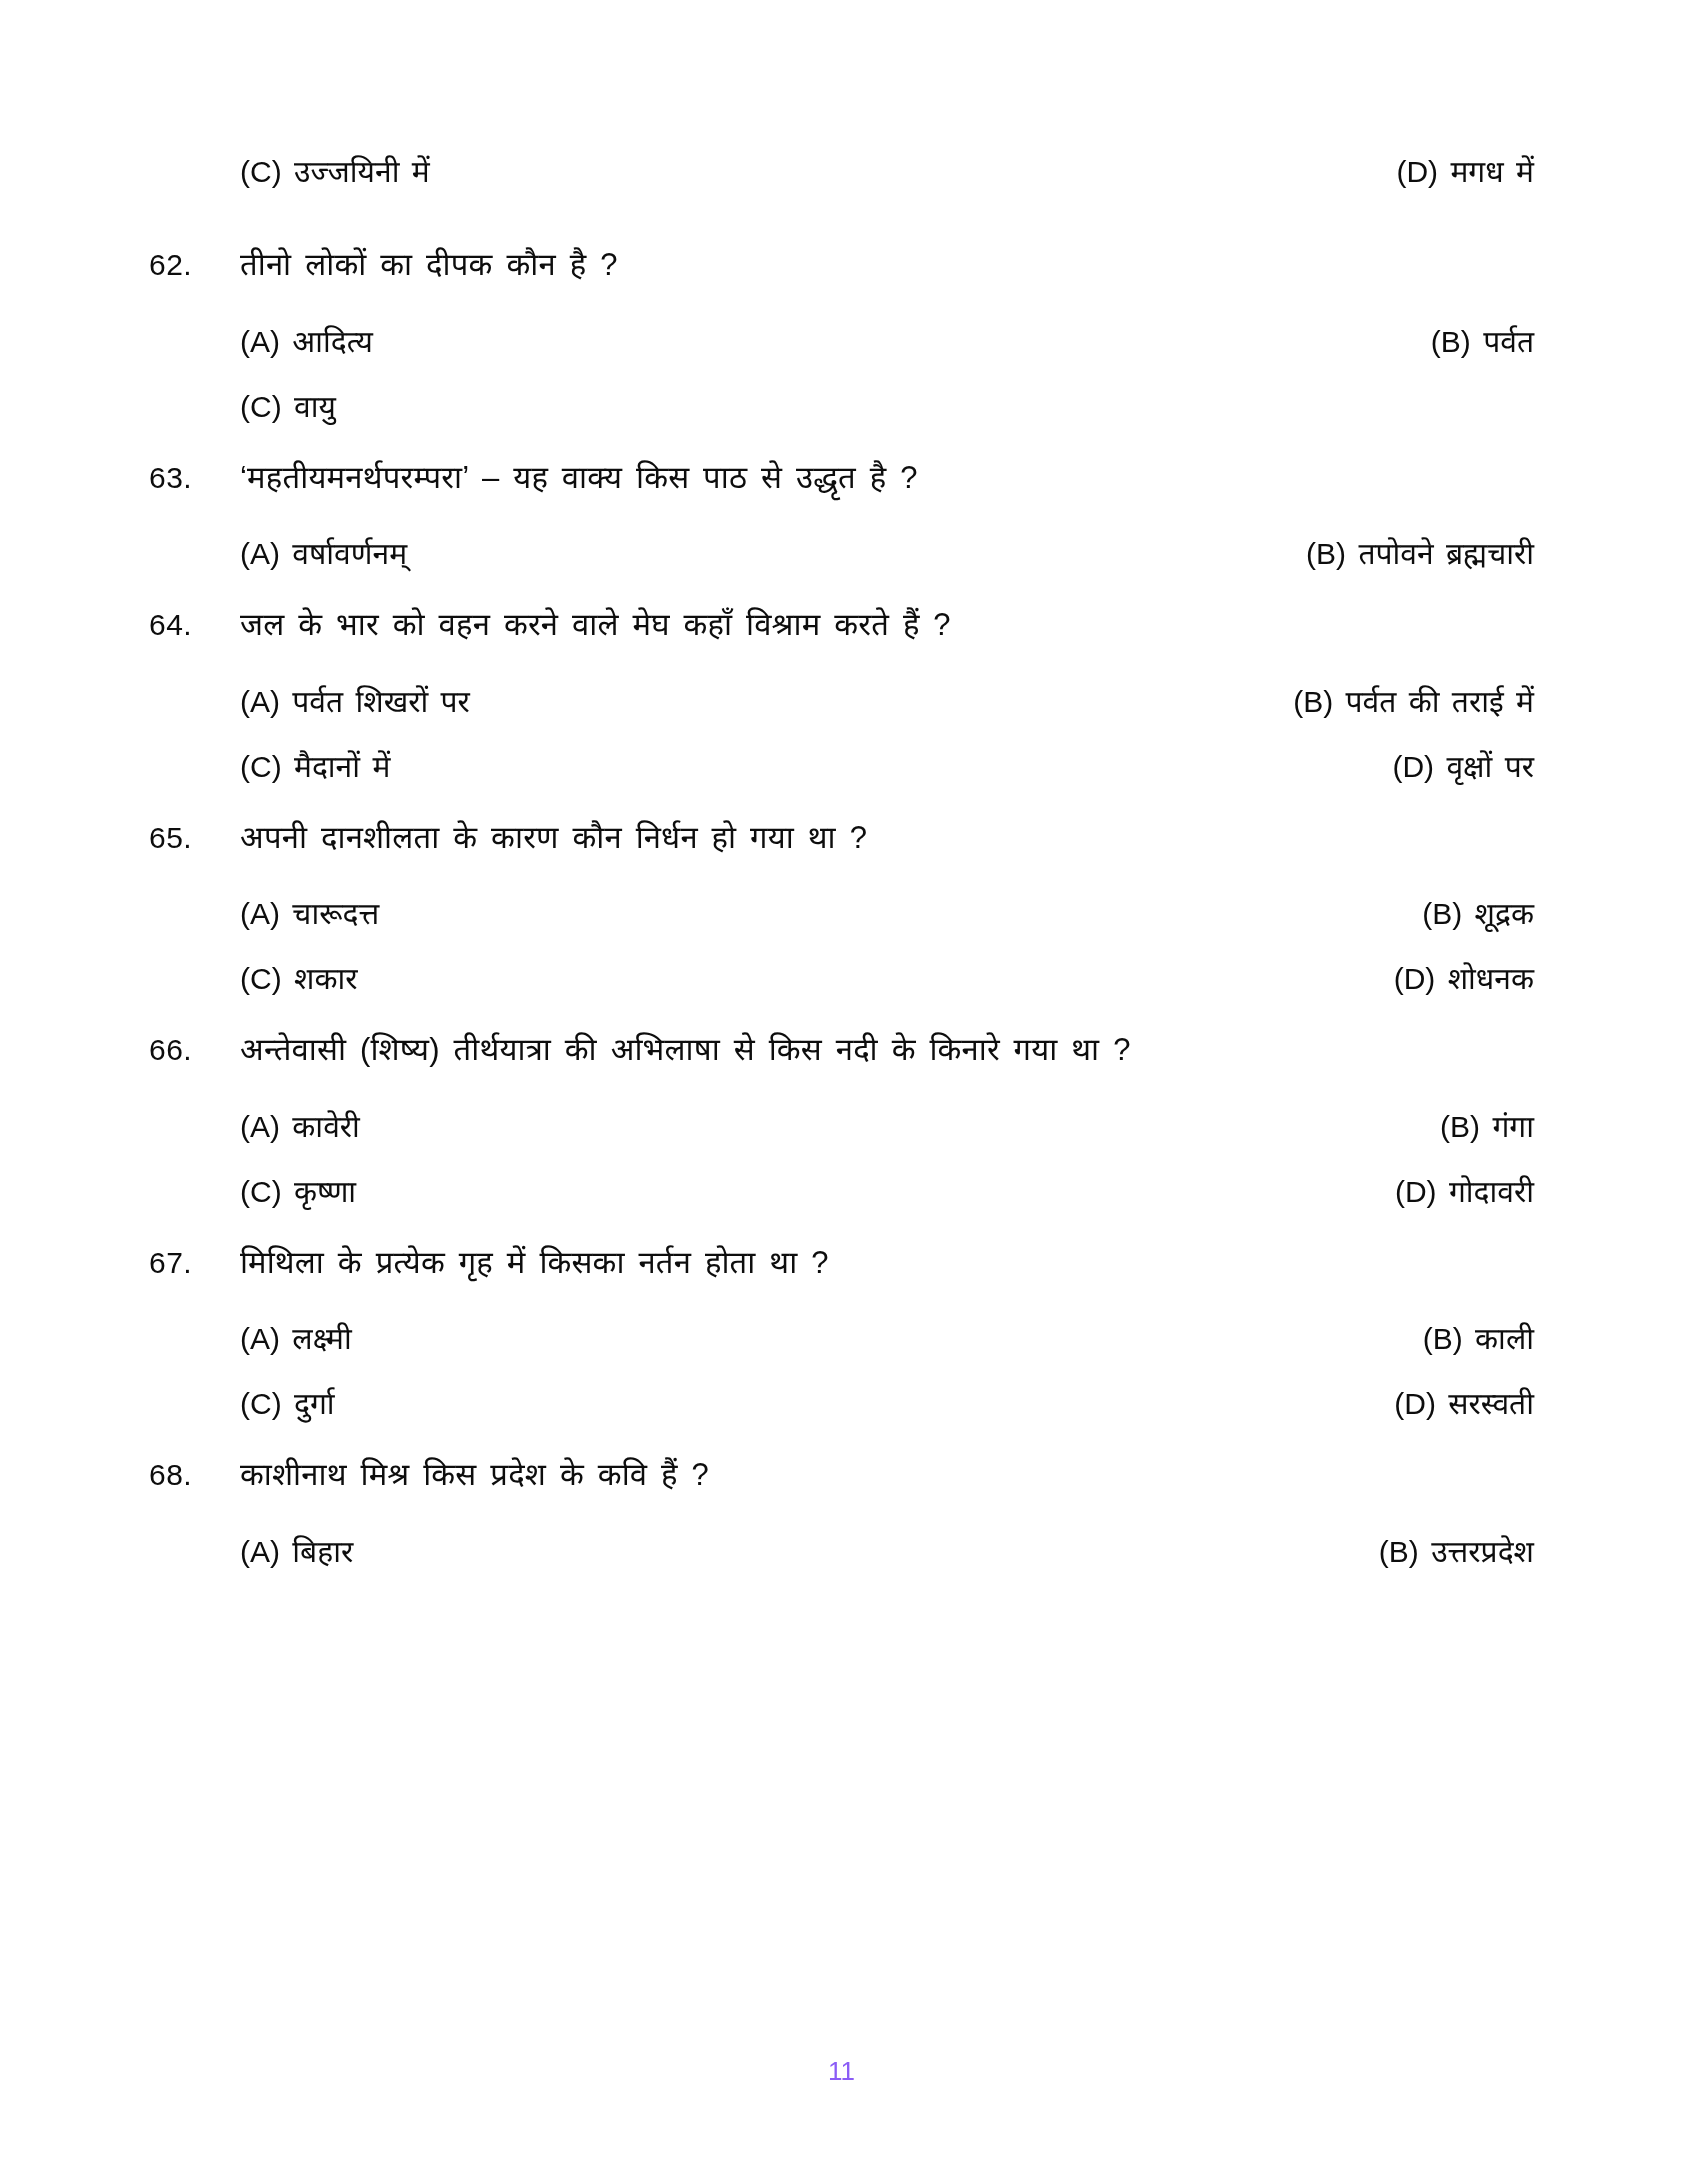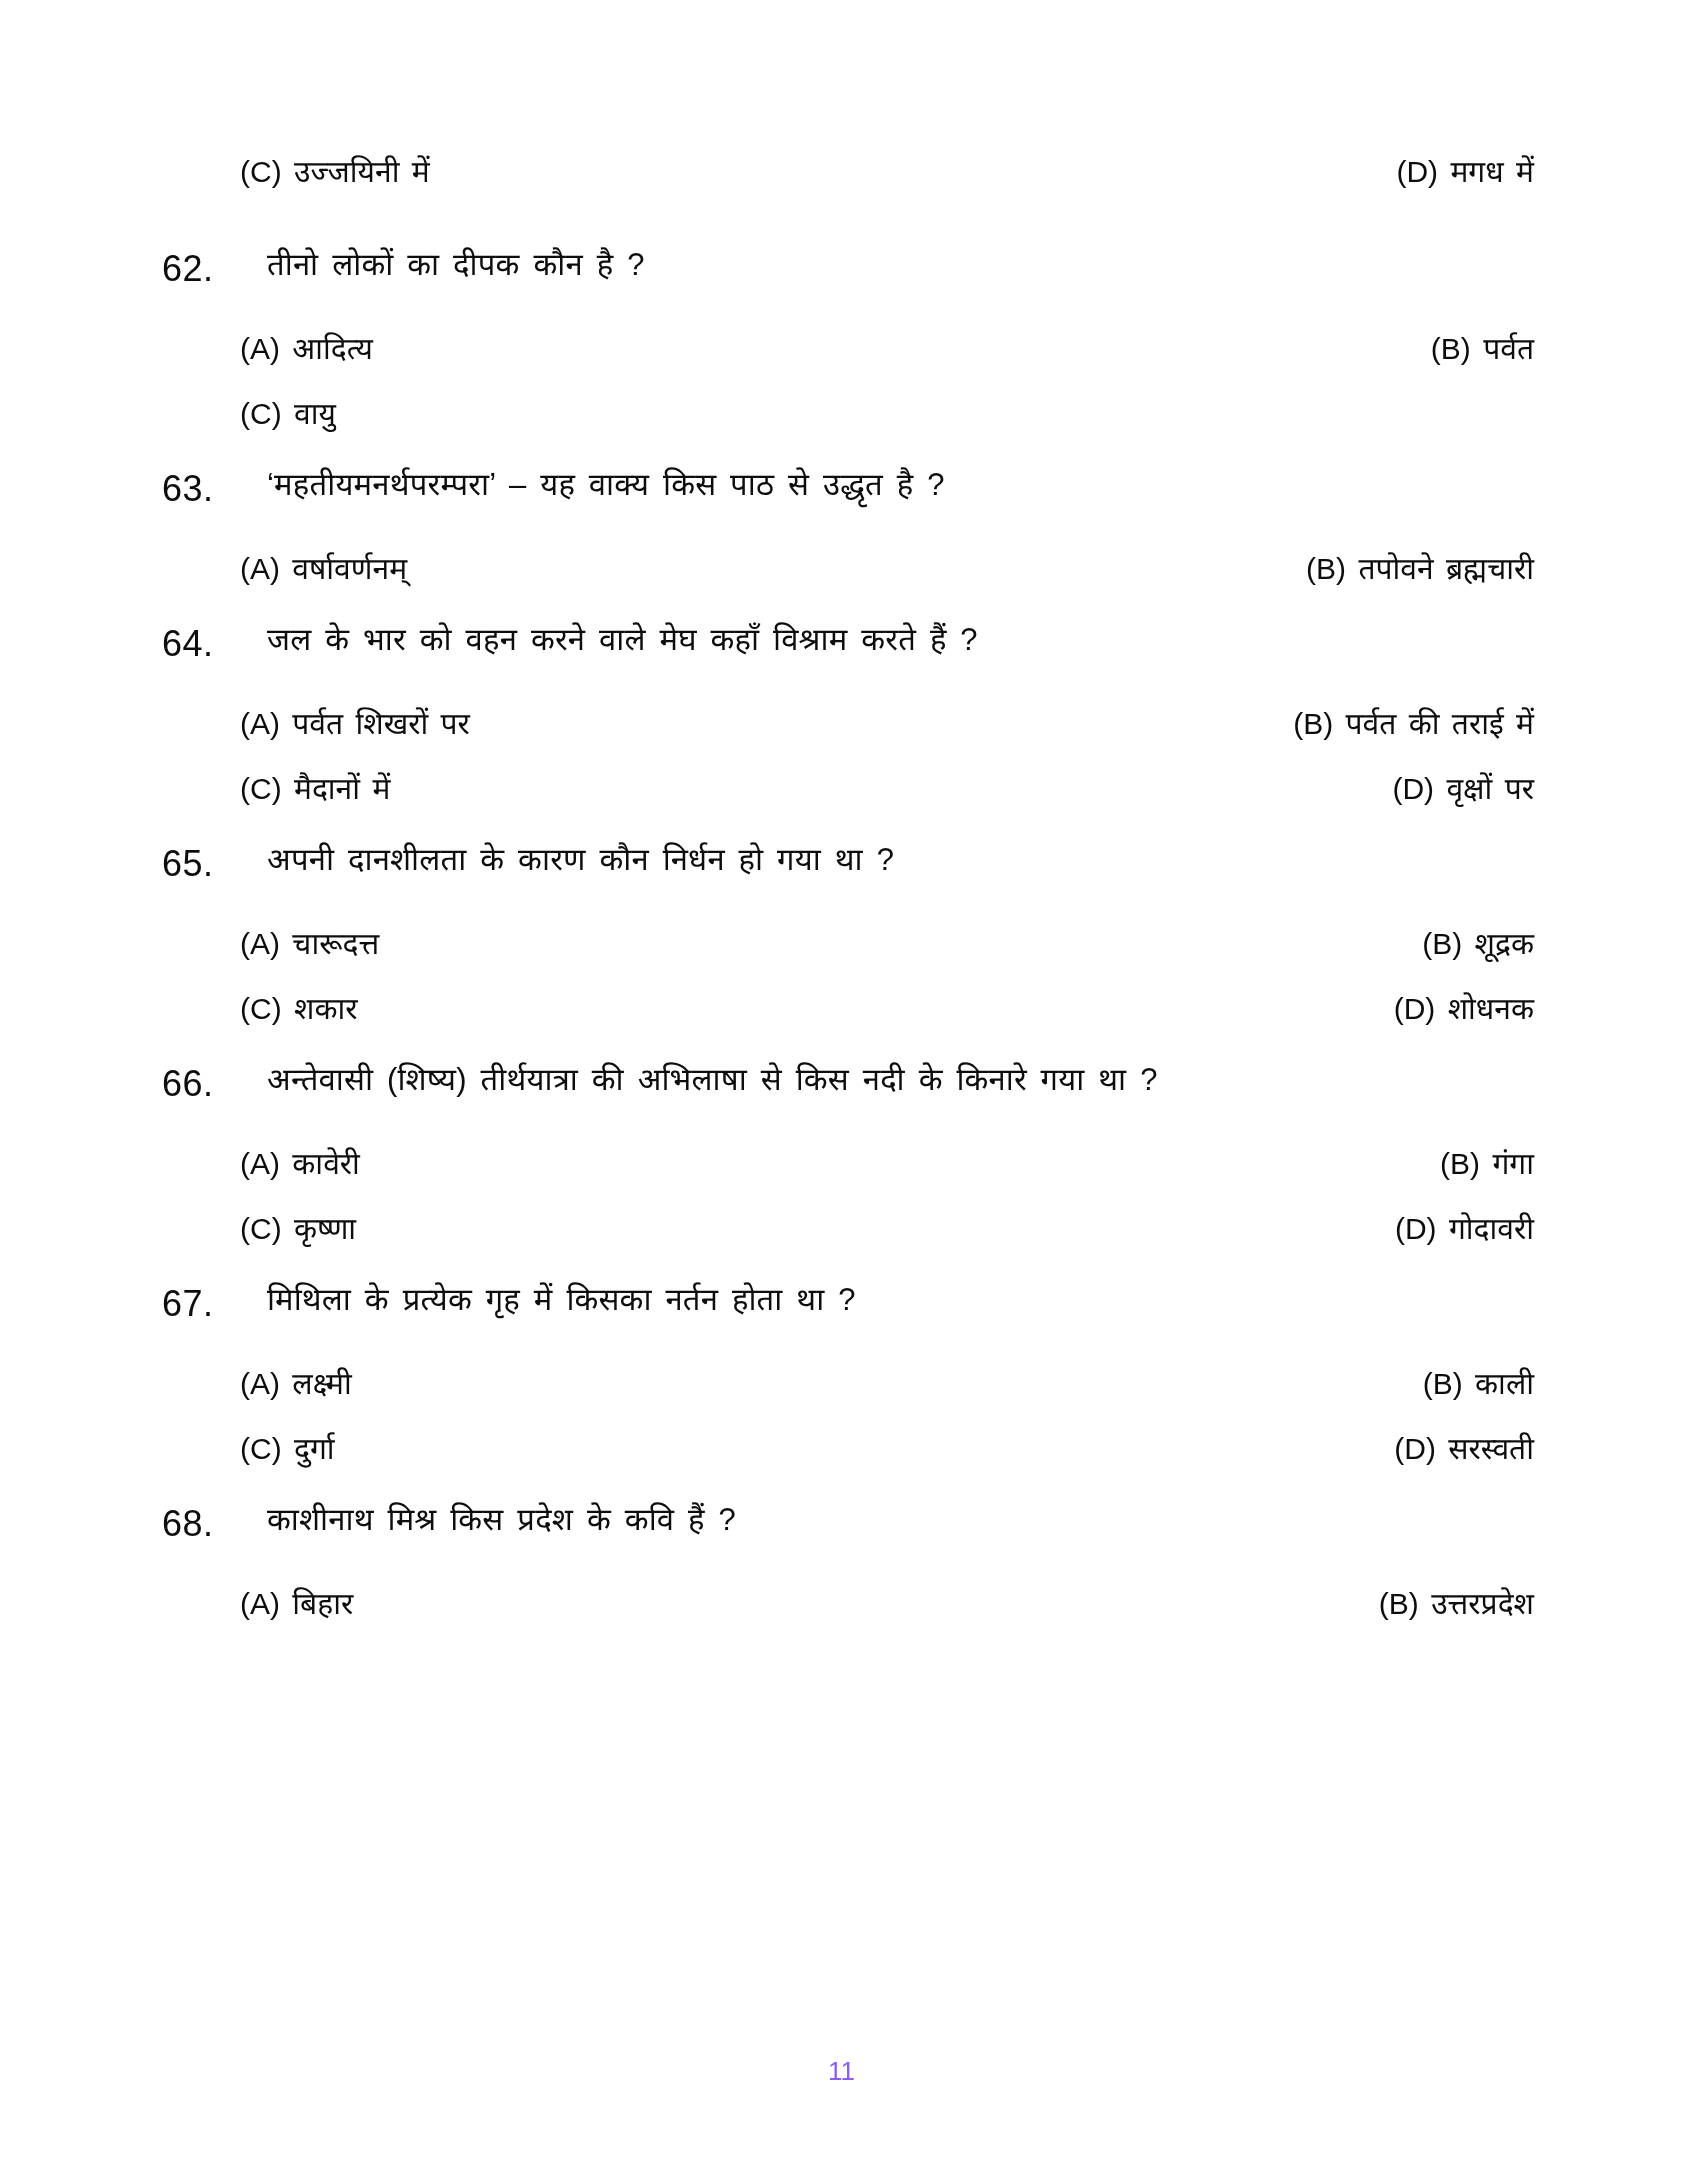--- a/index.html
+++ b/index.html
@@ -30,32 +30,30 @@
     margin: 0 0 0 0;
   }
   .qline {
     display: flex;
     align-items: flex-start;
     margin-bottom: 22px;
   }
   .qnum {
     width: 91px;
     flex: 0 0 91px;
-    font-size: 36px;
+    font-size: 30px;
     line-height: 1.5;
     letter-spacing: 0.5px;
-    margin-left: 13px;
   }
   .qtext {
     flex: 1 1 auto;
     font-size: 31px;
     line-height: 1.5;
     word-spacing: 5px;
     letter-spacing: 0.2px;
-    margin-left: 14px;
   }
   
   .opt-row {
     display: flex;
     margin-left: 91px;
     margin-bottom: 20px;
   }
   .opt {
     font-size: 30px;
     line-height: 1.5;

